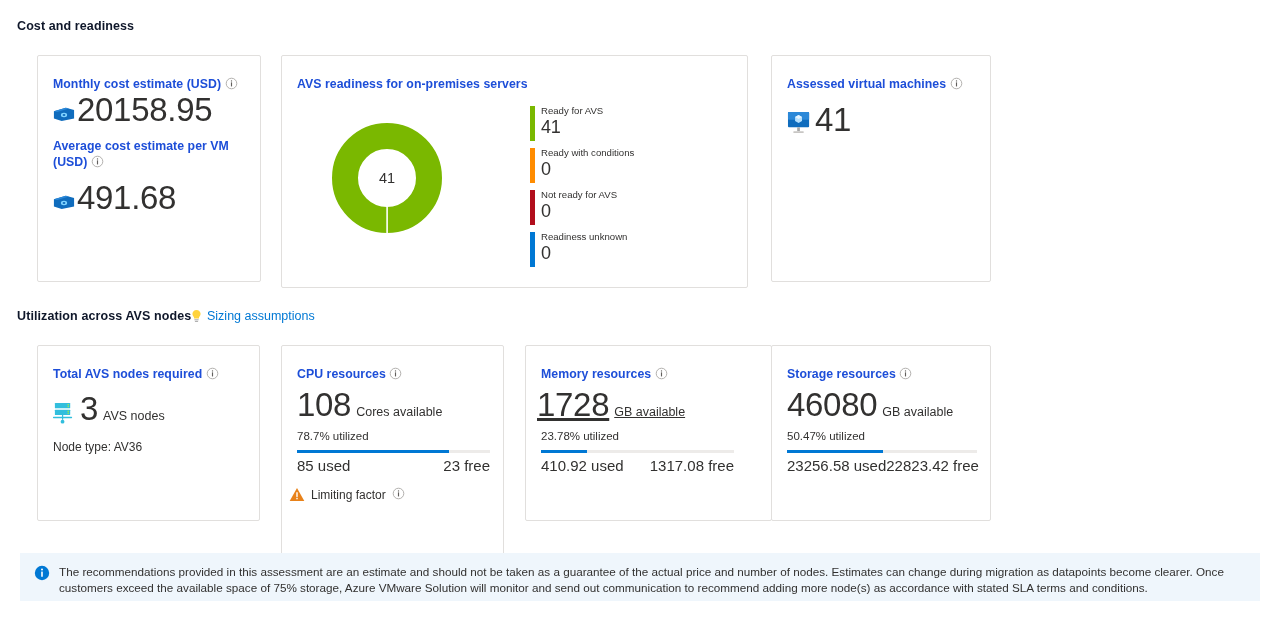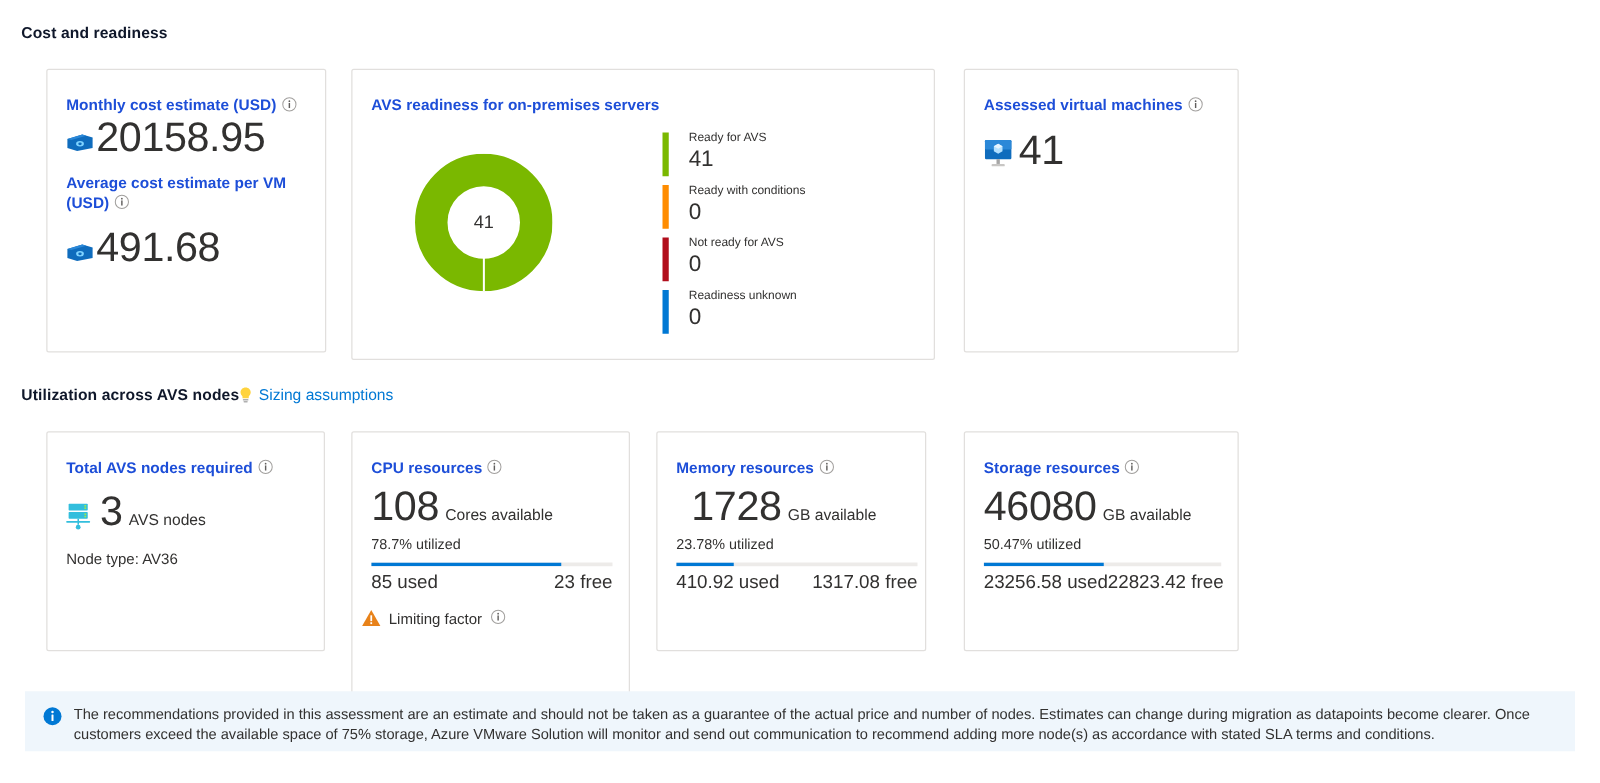--- a/index.html
+++ b/index.html
@@ -110,21 +110,21 @@
     color: #323130;
     top: 50%;
     transform: translateY(-50%);
     pointer-events: none;
   }
 
   
   .legend { position: absolute; }
   .legend-item {
     position: relative;
-    padding-left: 21px;
+    padding-left: 11px;
     margin-bottom: 9px;
   }
   .legend-swatch {
     position: absolute;
     left: 0; top: 1px;
     width: 5px;
     height: 35px;
     border-radius: 0;
   }
   .legend-label {
@@ -413,34 +413,34 @@
     <span class="info-ico">
       <svg viewBox="0 0 16 16" width="13" height="13">
           <circle cx="8" cy="8" r="6.5" fill="none" stroke="#a19f9d" stroke-width="1"></circle>
           <circle cx="8" cy="4.8" r="0.85" fill="#605e5c"></circle>
           <rect x="7.3" y="6.6" width="1.4" height="5" fill="#605e5c"></rect>
         </svg>
     </span>
   </div>
 </div>
 
-<div class="card" style="left:525px; top:345px; width:216px; height:176px;">
+<div class="card" style="left:525px; top:345px; width:247px; height:176px;">
 
   <div class="card-title" style="left:15px; top:20px;">
     <span>Memory resources</span>
     <span class="info-ico">
       <svg viewBox="0 0 16 16" width="13" height="13">
           <circle cx="8" cy="8" r="6.5" fill="none" stroke="#a19f9d" stroke-width="1"></circle>
           <circle cx="8" cy="4.8" r="0.85" fill="#605e5c"></circle>
           <rect x="7.3" y="6.6" width="1.4" height="5" fill="#605e5c"></rect>
         </svg>
     </span>
   </div>
 
-  <div class="big-val" style="left:27px; top:42px;">
+  <div class="big-val" style="left:11px; top:42px;text-decoration:underline;">
     <span class="big-num">1728</span>
     <span class="unit">GB available</span>
   </div>
 
   <div class="util-label" style="left:15px; top:84px;">23.78% utilized</div>
 
   <div class="bar-track" style="left:15px; top:104px; width:193px;">
     <div class="bar-fill" id="mem-bar" style="width: 23.78%;"></div>
   </div>
 

